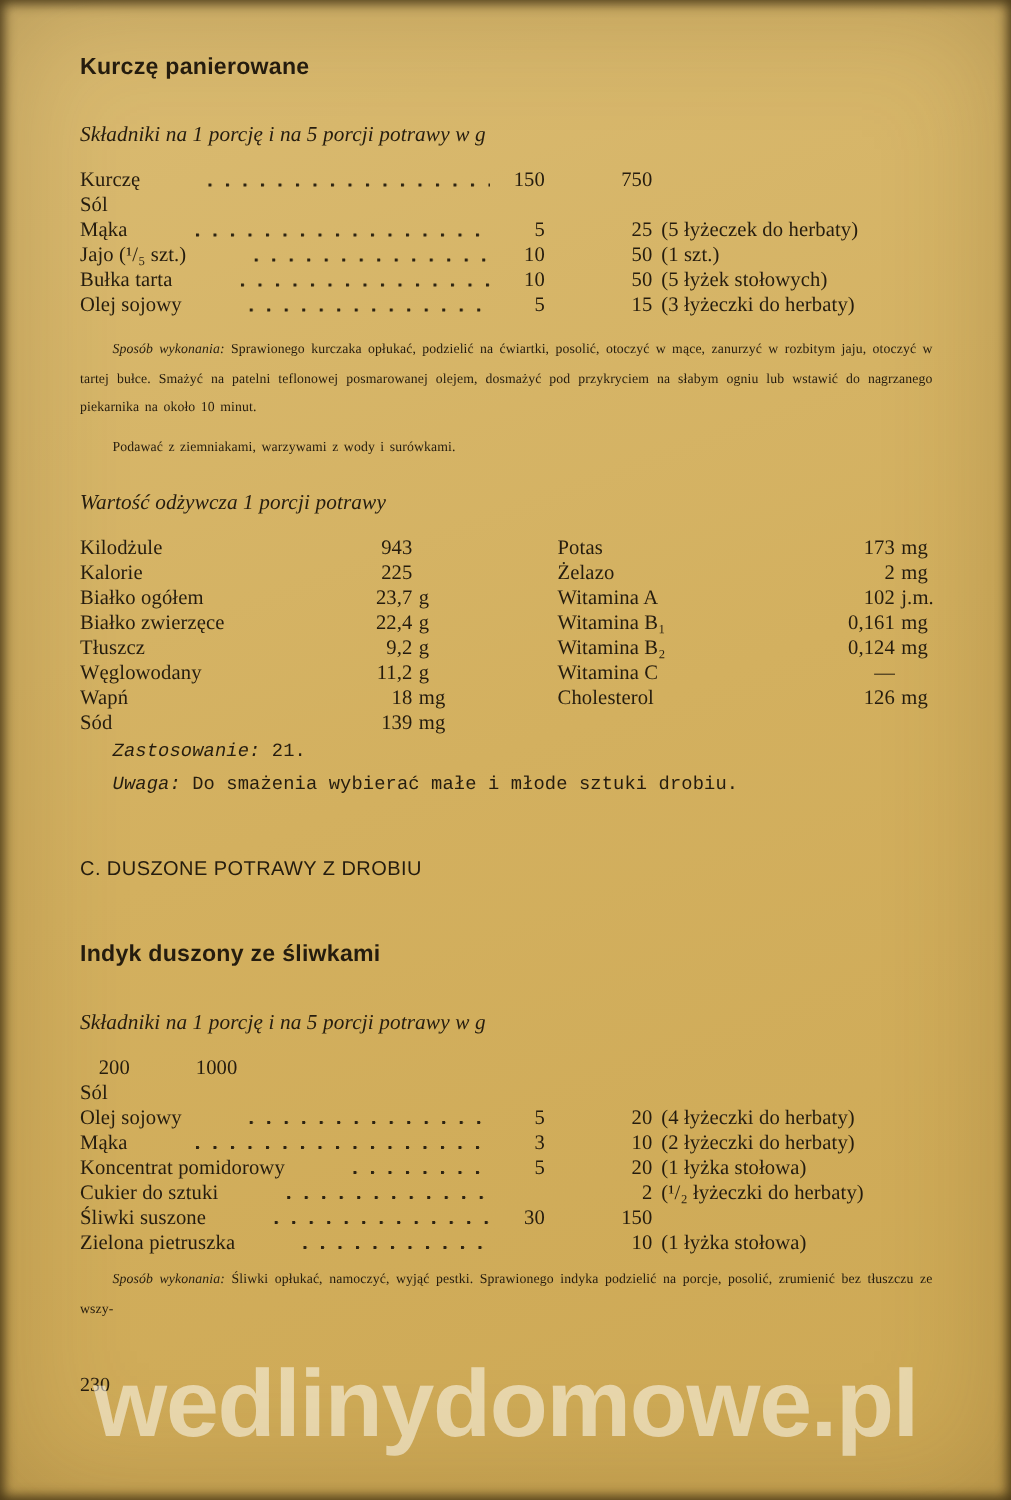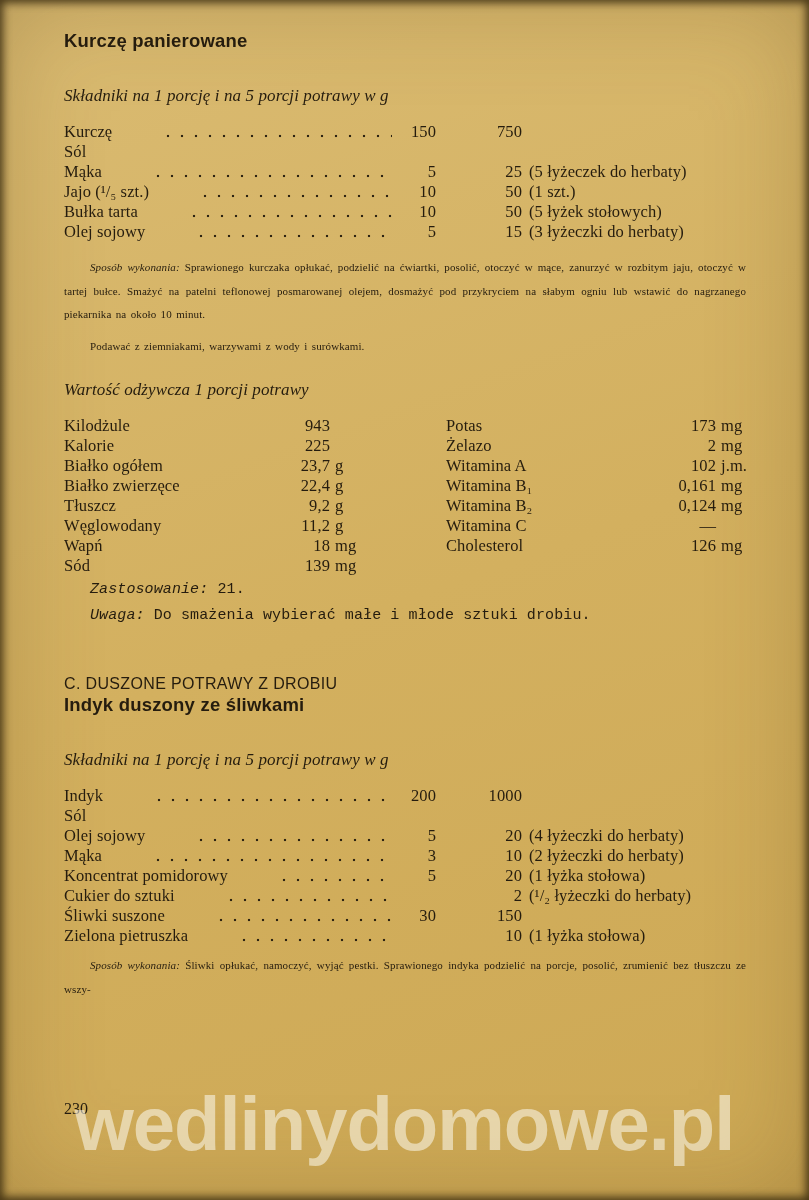--- a/index.html
+++ b/index.html
@@ -12,21 +12,21 @@
   }
   .page {
     position:absolute; inset:0;
     background:linear-gradient(160deg,#dabb72 0%,#d3b05f 50%,#cda854 100%);
     box-shadow: inset 0 0 9px 3px rgba(45,32,9,.8), inset 0 0 100px rgba(99,72,25,.30);
     color:#251c0e;
     overflow:hidden;
   }
   .content {
     position:absolute; left:64px; top:0; width:682px;
-    padding-top:30px;
+    padding-top:42px;
     letter-spacing:.1px;
   }
   .recipe-title {
     font-family:"Liberation Sans", sans-serif;
     font-weight:700; font-size:18.5px; line-height:22px; letter-spacing:.2px;
   }
   .comp-heading { font-style:italic; font-size:17px; line-height:20px; }
   .nutr-heading { font-style:italic; font-size:17px; line-height:20px; }
   .section-heading {
     font-family:"Liberation Sans", sans-serif;
@@ -72,21 +72,21 @@
     position:absolute; left:50%; top:1084px; transform:translateX(-50%);
     font-family:"Liberation Sans", sans-serif; font-weight:700;
     font-size:76px; line-height:80px; letter-spacing:-1px;
     color:rgba(255,255,250,.52);
     white-space:nowrap; z-index:5; pointer-events:none;
   }
 
   
   .mt4{margin-top:4px}.mt6{margin-top:6px}.mt8{margin-top:8px}.mt14{margin-top:14px}
   .mt16{margin-top:16px}.mt22{margin-top:22px}.mt34{margin-top:34px}
-  .mt46{}.mt48{margin-top:48px}
+  .mt46{margin-top:46px}.mt48{margin-top:48px}
 </style>
 </head>
 <body>
 
 <div class="page">
   <div class="content">
 
     <h1 class="recipe-title">Kurczę panierowane</h1>
 
     <div class="comp-heading mt34">Składniki na 1 porcję i na 5 porcji potrawy w g</div>
@@ -320,24 +320,20 @@
 
     <div class="section-heading mt48">C. DUSZONE POTRAWY Z DROBIU</div>
 
     <h1 class="recipe-title mt46">Indyk duszony ze śliwkami</h1>
 
     <div class="comp-heading mt34">Składniki na 1 porcję i na 5 porcji potrawy w g</div>
 
     <div class="ing-list mt16">
 
         <div class="ing-row">
-          <span class="ing-name-wrap">
-            <span>Indyk</span>
-            <span class="leader"></span>
-          </span>
           <span class="ing-p1">200</span>
           <span class="ing-p5">
             <span class="p5num">1000</span>
             <span class="p5note"></span>
           </span>
         </div>
 
         <div class="ing-row">
           <span class="ing-name-wrap">
             <span>Sól</span>

